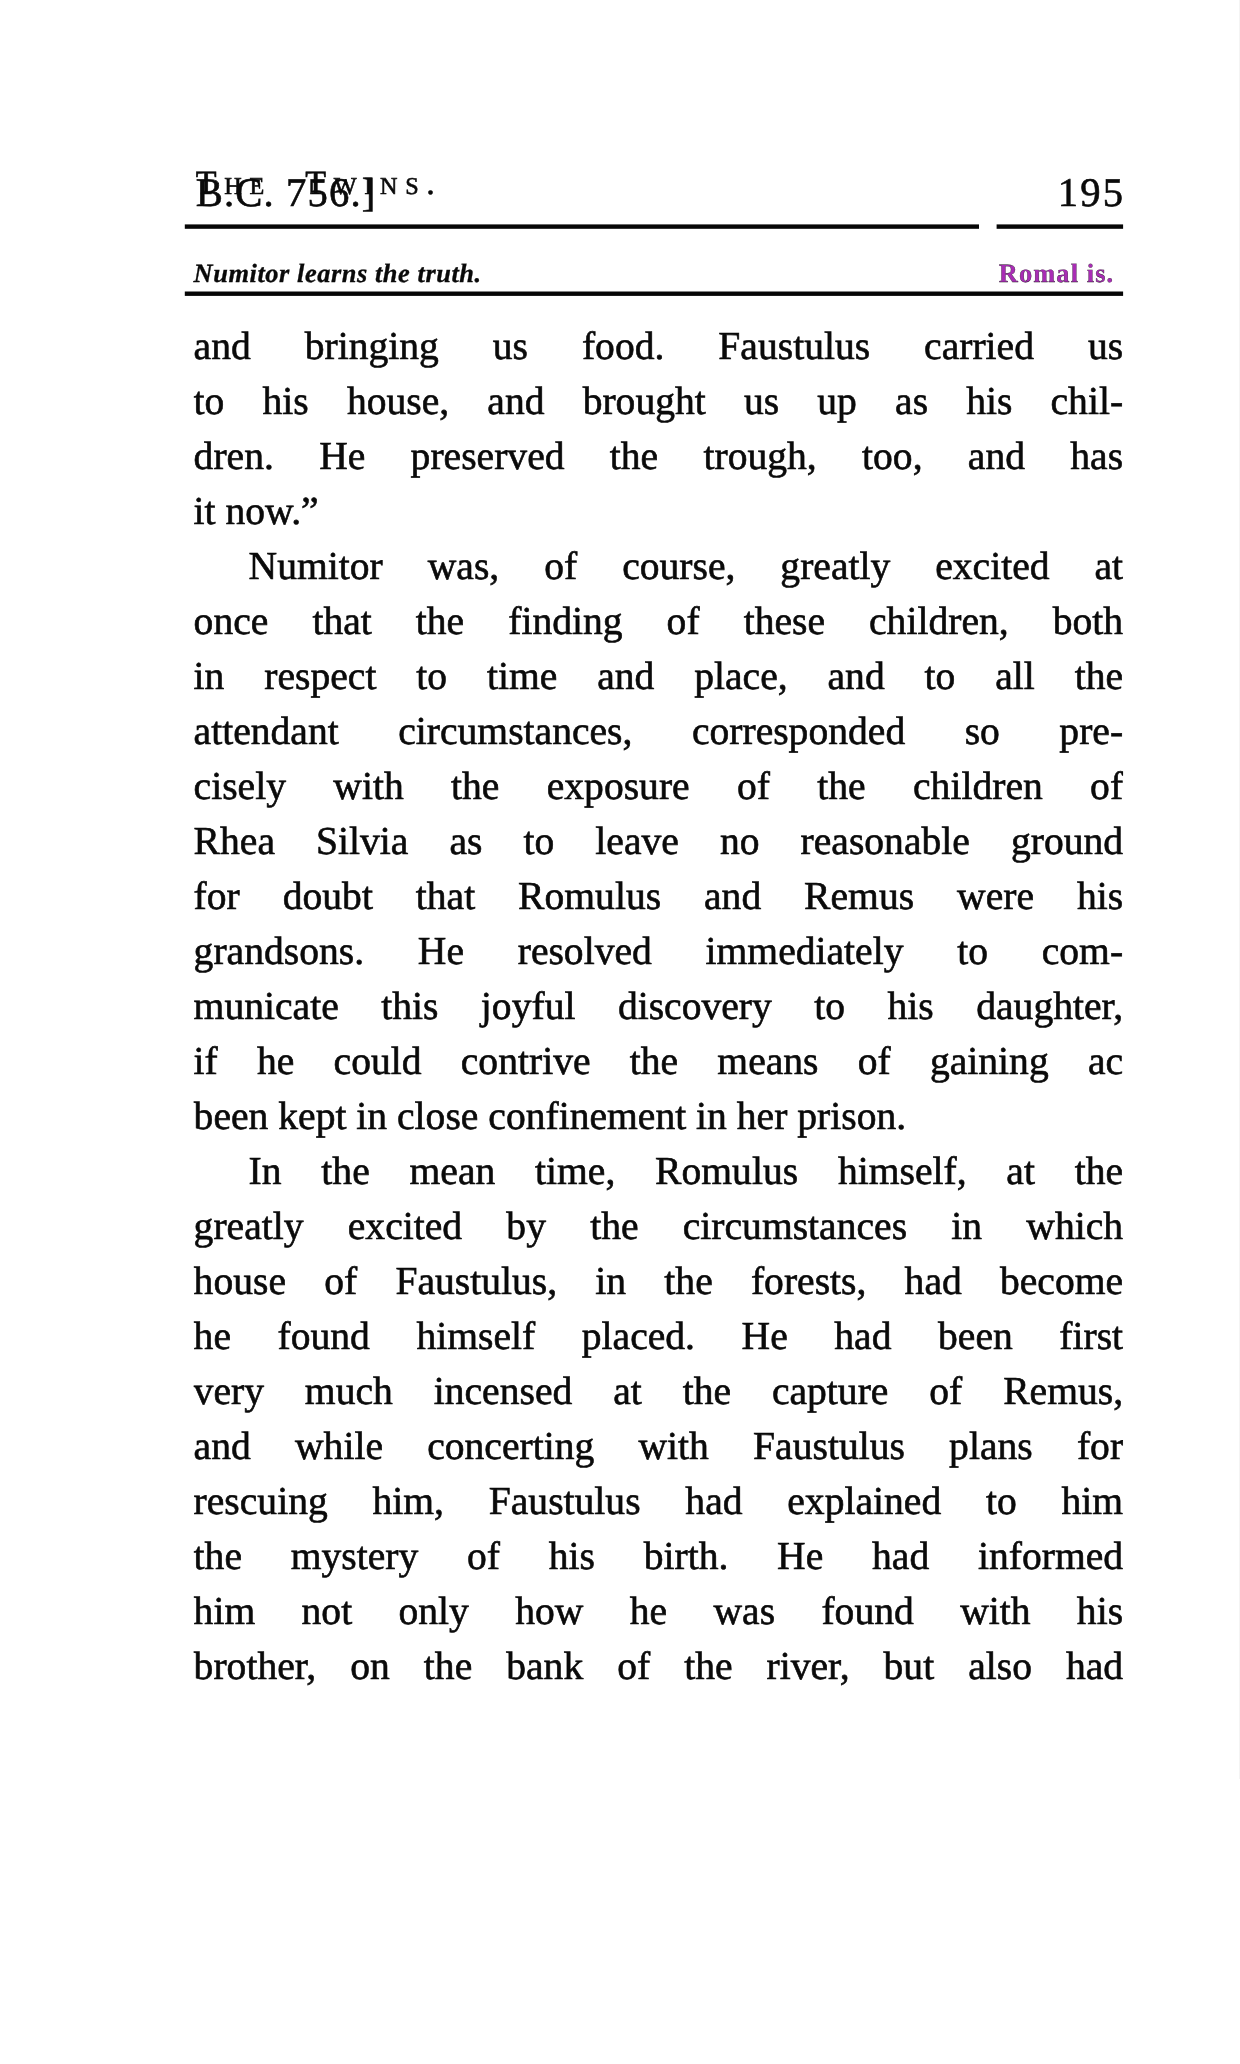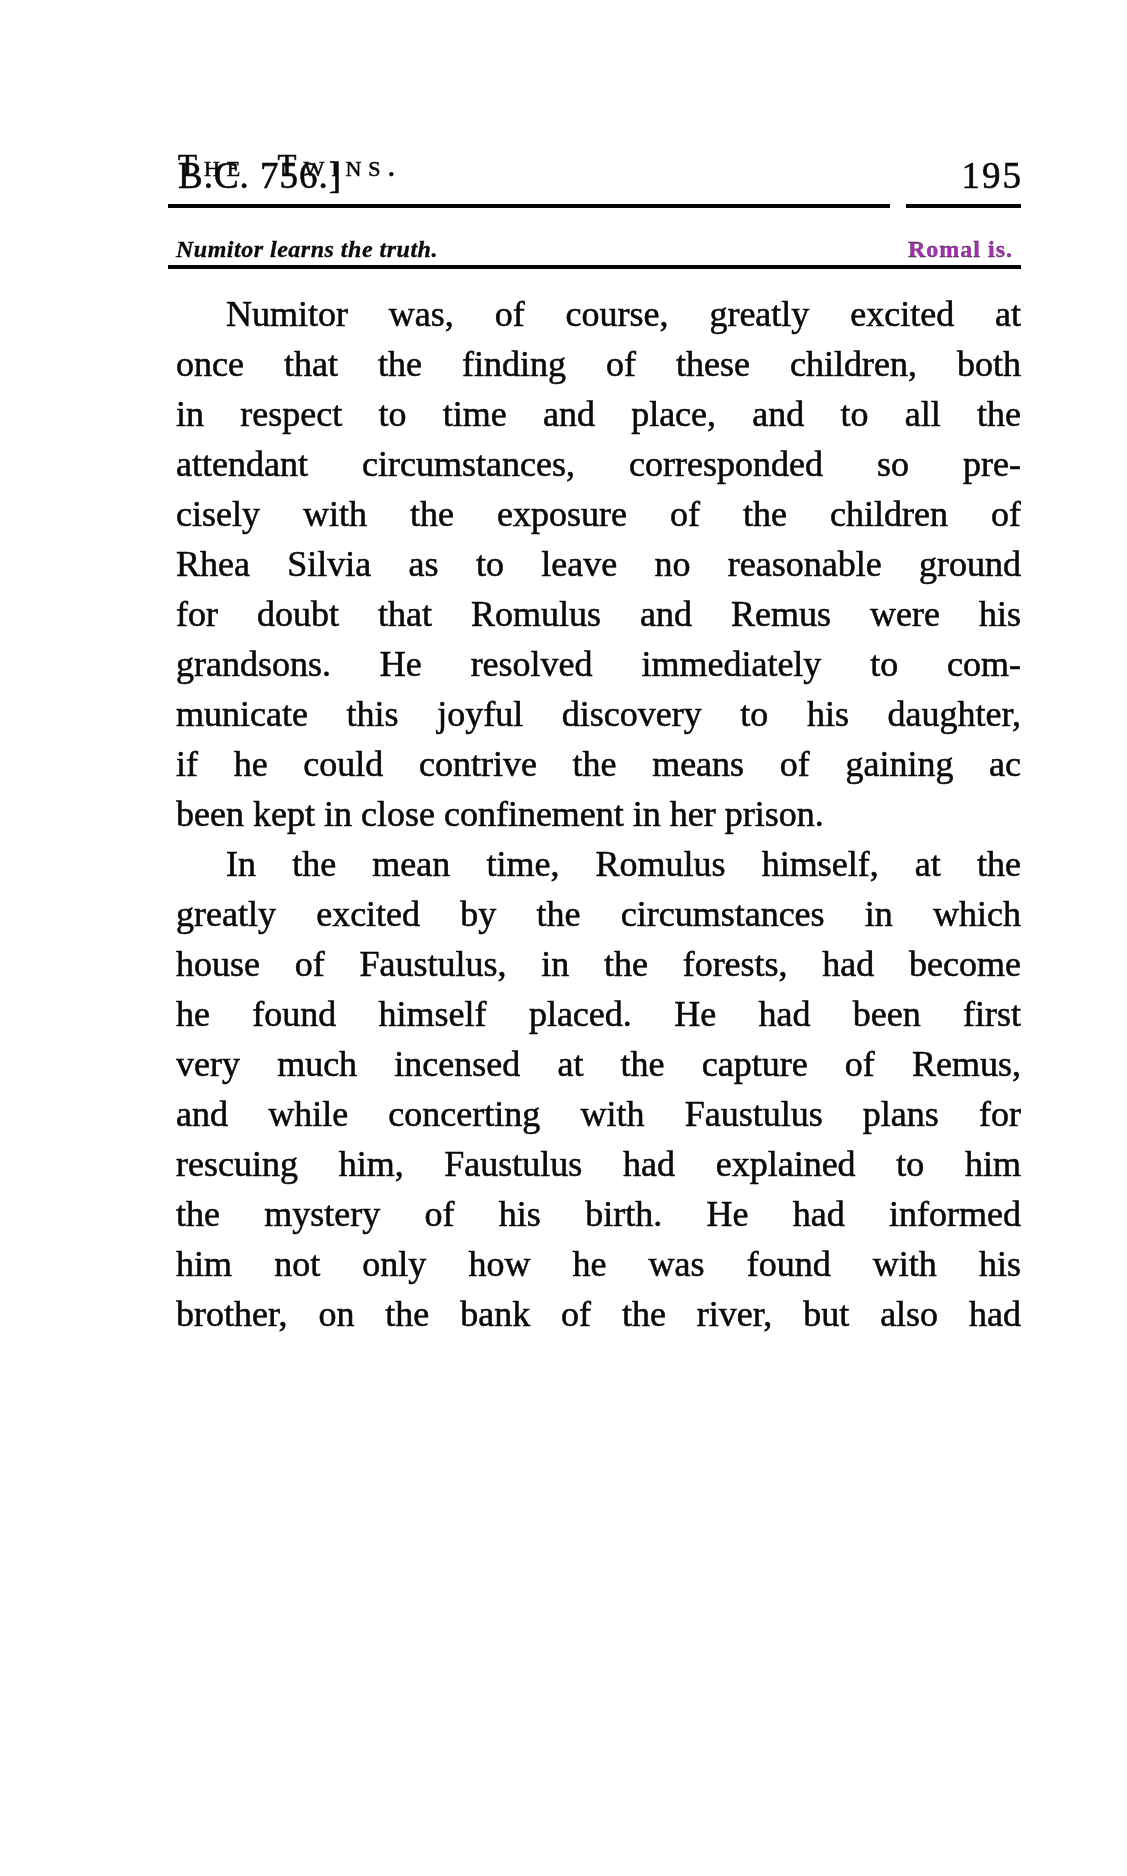--- a/index.html
+++ b/index.html
@@ -107,20 +107,26 @@
 
   <div class="subheader">
     <span class="sub-left">Numitor learns the truth.</span>
     <span class="sub-right">Romal is.</span>
   </div>
 
   <div class="rule rule2"></div>
 
   <div class="bodytext">
 
+    <div class="para">
+      <div class="line">and bringing us food. Faustulus carried us</div>
+      <div class="line">to his house, and brought us up as his chil-</div>
+      <div class="line">dren. He preserved the trough, too, and has</div>
+      <div class="line end">it now.”</div>
+    </div>
 
     <div class="para">
       <div class="line first">Numitor was, of course, greatly excited at</div>
       <div class="line">once that the finding of these children, both</div>
       <div class="line">in respect to time and place, and to all the</div>
       <div class="line">attendant circumstances, corresponded so pre-</div>
       <div class="line">cisely with the exposure of the children of</div>
       <div class="line">Rhea Silvia as to leave no reasonable ground</div>
       <div class="line">for doubt that Romulus and Remus were his</div>
       <div class="line">grandsons. He resolved immediately to com-</div>

